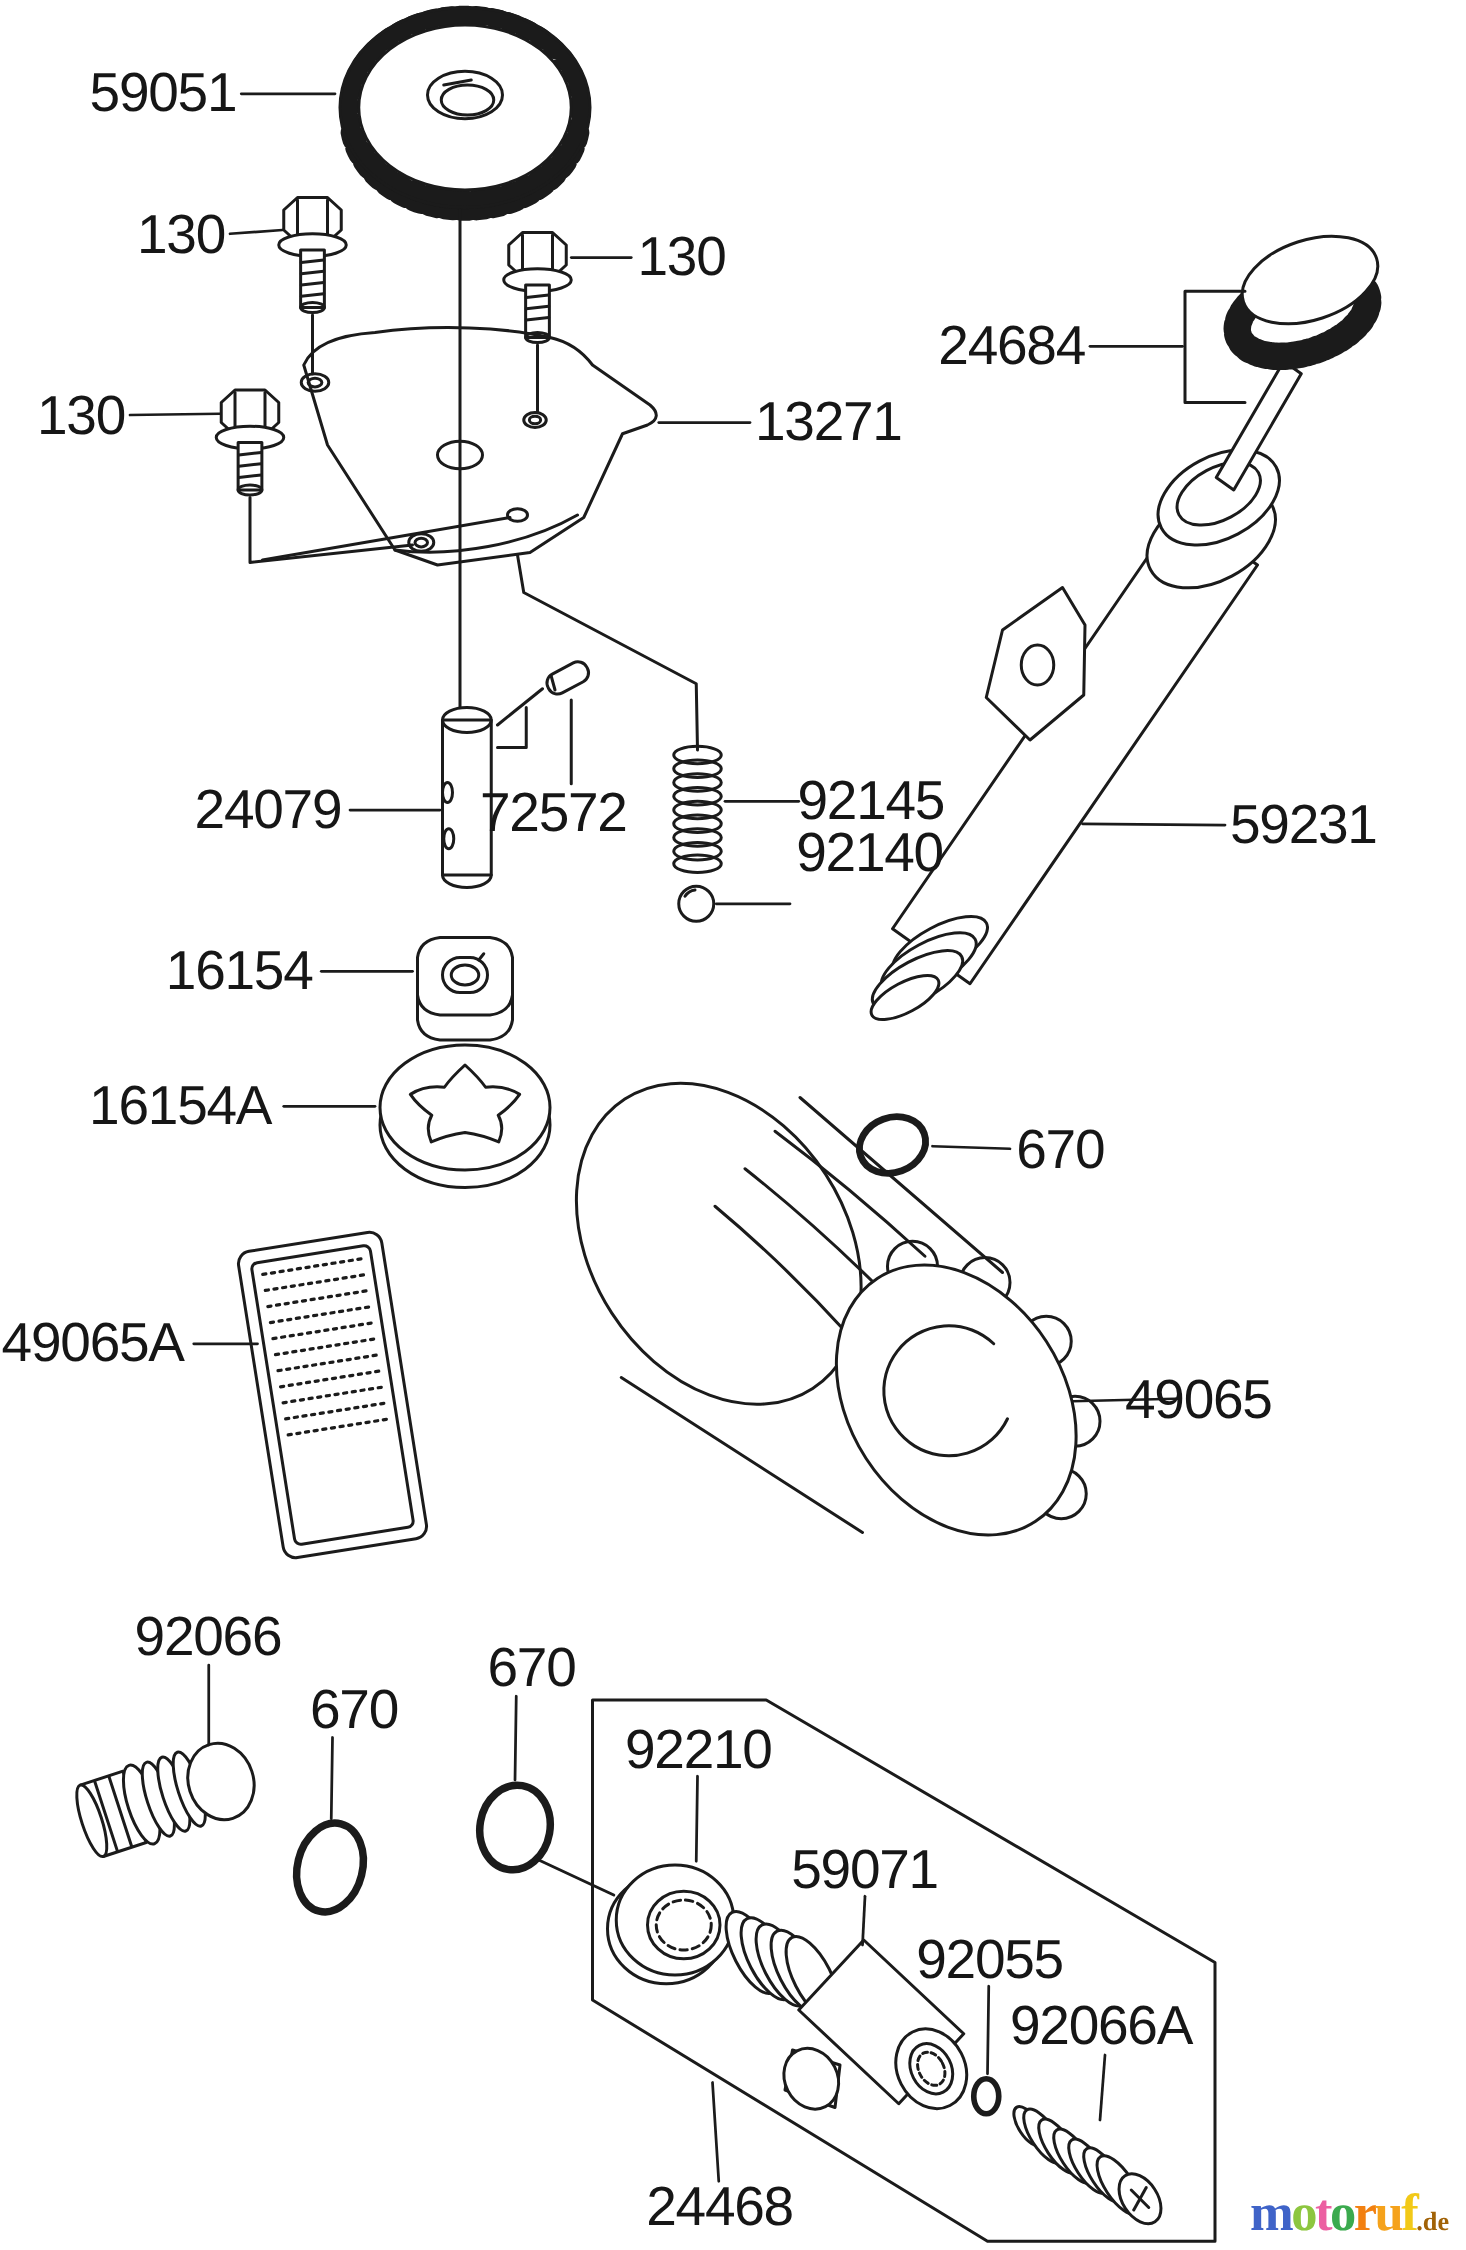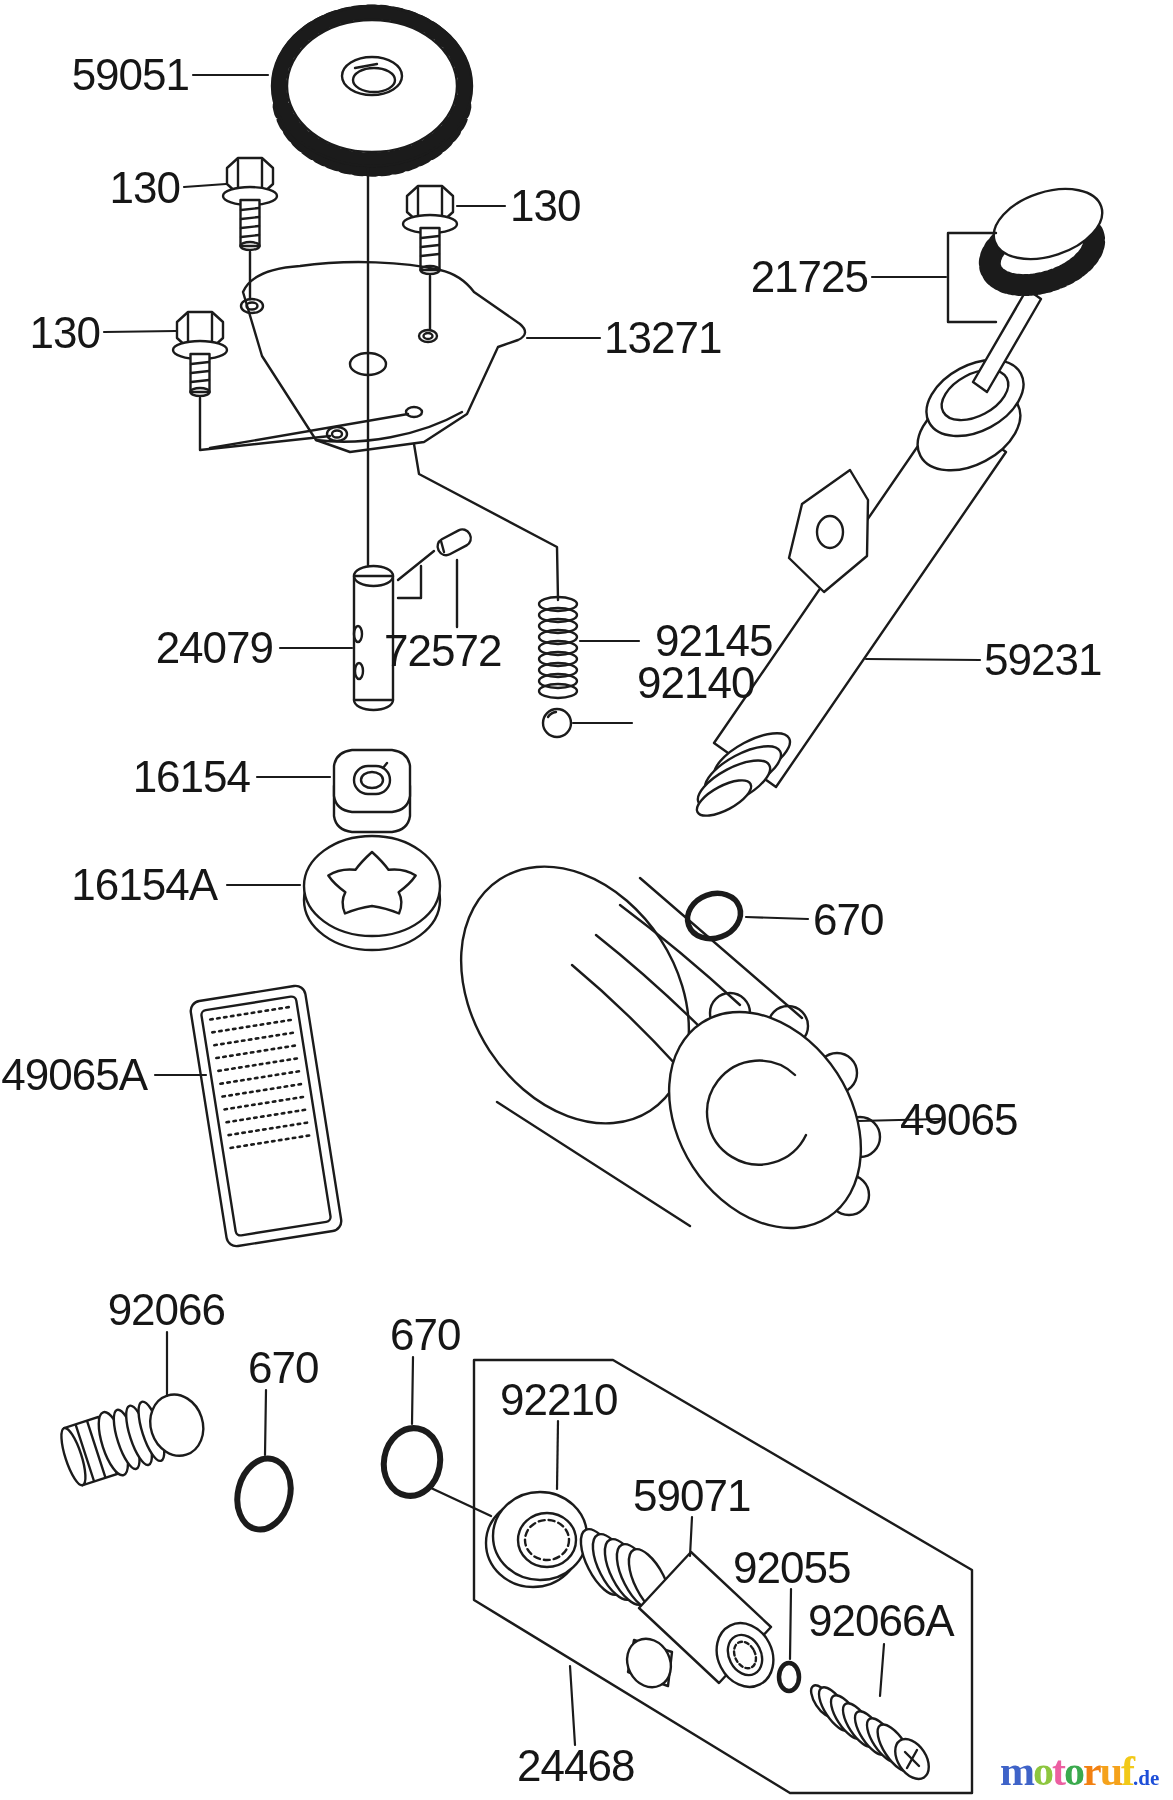--- a/index.html
+++ b/index.html
@@ -4,21 +4,21 @@
 <style>
   html,body{margin:0;padding:0;background:#fff;}
   #stage{position:relative;width:1173px;height:1800px;background:#fff;overflow:hidden;
          font-family:"Liberation Sans",sans-serif;}
   #art{position:absolute;left:0;top:0;}
   .lbl{position:absolute;font-size:44px;line-height:1;color:#161616;white-space:nowrap;
        letter-spacing:-1px;}
   .ra{transform:translateX(-100%);}
   .wm{position:absolute;left:1000px;top:1750px;font-family:"Liberation Serif",serif;
       font-weight:bold;font-size:42px;line-height:1;letter-spacing:-2px;}
-  .wm .de{font-size:21px;color:#1d4ed8;letter-spacing:0;}
+  .wm .de{font-size:21px;color:#a16207;letter-spacing:0;}
   svg .fw{fill:#fff;}
   svg *{vector-effect:none;}
 </style>
 </head>
 <body>
 
 <div id="stage">
 
 <svg id="art" width="1173" height="1800" viewBox="0 0 1173 1800" stroke="#1b1b1b" fill="none" stroke-width="2.4" stroke-linecap="round" stroke-linejoin="round">
 
@@ -271,24 +271,24 @@
     <line x1="884" y1="1644" x2="880" y2="1696"></line>
     <line x1="575" y1="1745" x2="570" y2="1666"></line>
   </g>
 </svg>
 
   <div class="lbl ra" style="left:189px;top:53px">59051</div>
   <div class="lbl ra" style="left:180px;top:166px">130</div>
   <div class="lbl" style="left:510px;top:184px">130</div>
   <div class="lbl" style="left:604px;top:316px">13271</div>
   <div class="lbl ra" style="left:100px;top:311px">130</div>
-  <div class="lbl ra" style="left:868px;top:255px">21725</div>
+  <div class="lbl ra" style="left:868px;top:255px">24684</div>
   <div class="lbl ra" style="left:273px;top:626px">24079</div>
   <div class="lbl" style="left:384px;top:629px">72572</div>
-  <div class="lbl" style="left:655px;top:619px">92145</div>
+  <div class="lbl" style="left:638px;top:619px">92145</div>
   <div class="lbl" style="left:637px;top:661px">92140</div>
   <div class="lbl ra" style="left:250px;top:755px">16154</div>
   <div class="lbl ra" style="left:217px;top:863px">16154A</div>
   <div class="lbl" style="left:984px;top:638px">59231</div>
   <div class="lbl" style="left:813px;top:898px">670</div>
   <div class="lbl ra" style="left:147px;top:1053px">49065A</div>
   <div class="lbl" style="left:900px;top:1098px">49065</div>
   <div class="lbl ra" style="left:225px;top:1288px">92066</div>
   <div class="lbl" style="left:248px;top:1346px">670</div>
   <div class="lbl" style="left:390px;top:1313px">670</div>

